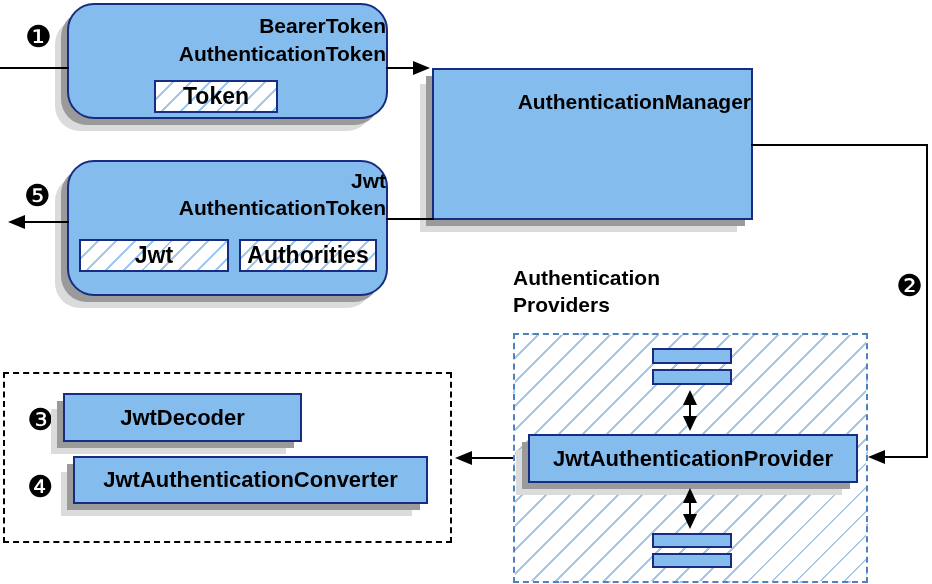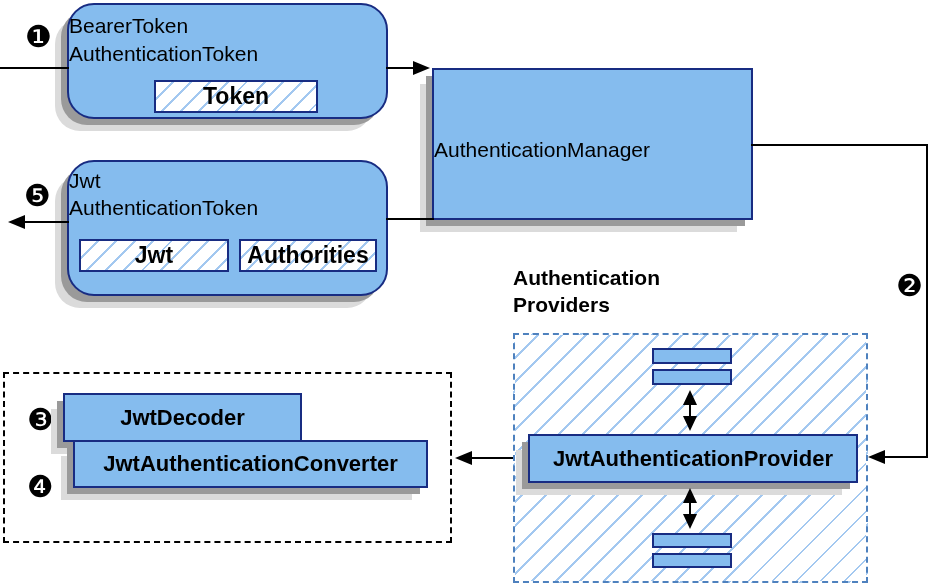--- a/index.html
+++ b/index.html
@@ -12,21 +12,21 @@
   .node {
     position:absolute; box-sizing:border-box;
     background:#85BCEE; border:2px solid #182C82;
     font-weight:bold;
   }
   .rounded { border-radius:27px; }
   .shadowed {
     box-shadow:-7px 7px 0 -1px #9A9A9A, -14px 14px 0 -2px #DBDBDB;
   }
   .title {
-    font-size:21px; line-height:28px; text-align:left; font-weight:normal;
+    font-size:21px; line-height:28px; text-align:right; font-weight:bold;
   }
   .innerbox {
     position:absolute; box-sizing:border-box;
     background-color:#ffffff;
     background-image:repeating-linear-gradient(135deg, rgba(0,0,0,0) 0px, rgba(0,0,0,0) 11px, #A3C8F0 11px, #A3C8F0 13px);
     border:2px solid #182C82;
     display:flex; align-items:center; justify-content:center;
     font-weight:bold; font-size:23px;
   }
   .centered-label {
@@ -70,27 +70,27 @@
   <span class="badge" style="left:896px; top:271px;">❷</span>
   <span class="badge" style="left:27px; top:405px;">❸</span>
   <span class="badge" style="left:27px; top:472px;">❹</span>
   <span class="badge" style="left:24px; top:181px;">❺</span>
 
   <div class="node rounded shadowed" style="left:67px; top:3px; width:321px; height:116px;">
     <div class="title" style="padding-top:7px;">
       <div>BearerToken</div>
       <div>AuthenticationToken</div>
     </div>
-    <div class="innerbox" style="left:85px; top:75px; width:164px; height:33px;">
+    <div class="innerbox" style="left:85px; top:75px; width:124px; height:33px;">
       <span>Token</span>
     </div>
   </div>
 
   <div class="node shadowed" style="left:432px; top:68px; width:321px; height:152px;">
-    <div class="title" style="padding-top:18px;margin-top:48px;">AuthenticationManager</div>
+    <div class="title" style="padding-top:18px;">AuthenticationManager</div>
   </div>
 
   <div class="node rounded shadowed" style="left:67px; top:160px; width:321px; height:136px;">
     <div class="title" style="padding-top:5px; line-height:27px;">
       <div>Jwt</div>
       <div>AuthenticationToken</div>
     </div>
     <div class="innerbox" style="left:10px; top:77px; width:150px; height:33px;">
       <span>Jwt</span>
     </div>
@@ -114,21 +114,21 @@
   <div class="node shadowed centered-label" style="left:528px; top:434px; width:330px; height:49px;">
     <span>JwtAuthenticationProvider</span>
   </div>
 
   <div class="dashed-black" style="left:3px; top:372px; width:449px; height:171px;"></div>
 
   <div class="node shadowed centered-label" style="left:63px; top:393px; width:239px; height:49px;">
     <span>JwtDecoder</span>
   </div>
 
-  <div class="node shadowed centered-label" style="left:73px; top:440px; width:355px; height:48px;">
+  <div class="node shadowed centered-label" style="left:73px; top:456px; width:355px; height:48px;">
     <span>JwtAuthenticationConverter</span>
   </div>
 
   <svg class="arrows" width="932" height="584" viewBox="0 0 932 584">
 
     <path d="M0 68 L69 68" stroke="#000" stroke-width="2" fill="none"></path>
 
     <g>
       <path d="M386 68 L416 68" stroke="#000" stroke-width="2" fill="none"></path>
       <polygon points="430,68 413,61 413,75" fill="#000"></polygon>

